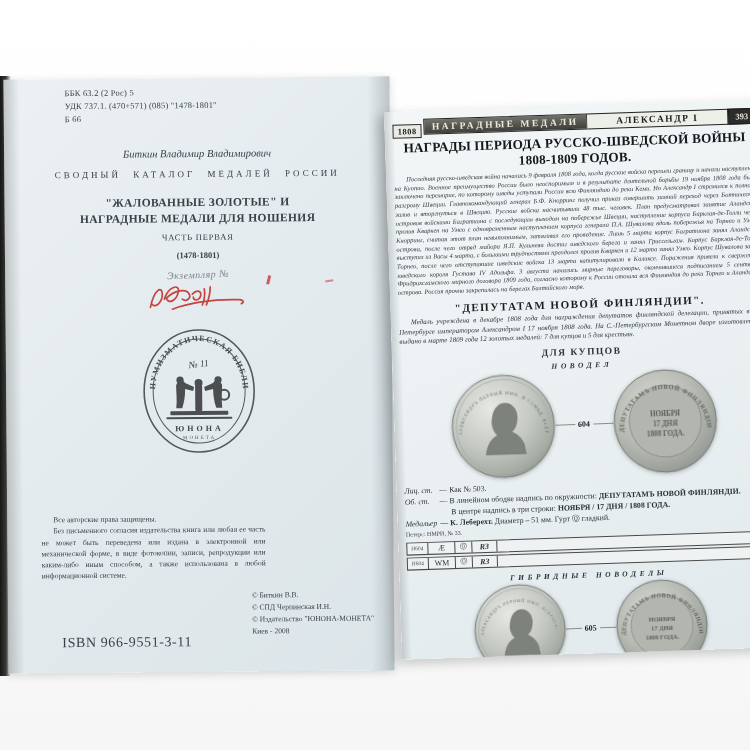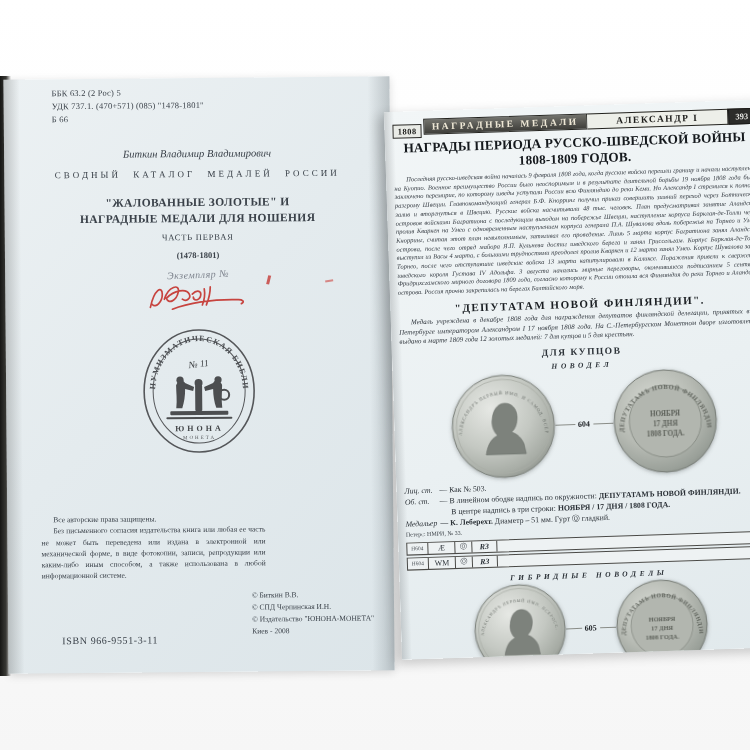--- a/index.html
+++ b/index.html
@@ -18,42 +18,42 @@
     position:absolute;left:6px;top:78px;width:386px;height:594px;
     background:linear-gradient(135deg,#ecf1f3 0%,#e4ebee 45%,#dce5e9 100%);
     transform:rotate(-0.5deg);
     box-shadow:0 2px 8px rgba(0,0,0,.14);
     color:#3a4149;
   }
   .left-page::before{content:"";position:absolute;left:0;top:0;bottom:0;width:16px;
     background:linear-gradient(to right,rgba(60,62,60,.25),rgba(60,62,60,0));}
   .left-page::after{content:"";position:absolute;right:0;top:0;bottom:0;width:22px;
     background:linear-gradient(to left,rgba(95,105,110,.30),rgba(95,105,110,0));}
-  .lp-top{position:absolute;left:48px;top:8px;font-size:8.5px;line-height:1.55;letter-spacing:.2px;}
+  .lp-top{position:absolute;left:61px;top:8px;font-size:8.5px;line-height:1.55;letter-spacing:.2px;}
   .lp-center{position:absolute;left:20px;top:70px;width:346px;text-align:center;}
   .lp-author{font-style:italic;font-size:10.5px;}
   .lp-series{margin-top:10px;font-size:9px;letter-spacing:3px;word-spacing:7px;}
   .lp-title1{margin-top:17px;font-weight:bold;font-size:11.5px;letter-spacing:.4px;}
   .lp-title2{margin-top:4px;font-weight:bold;font-size:11.5px;letter-spacing:.4px;}
   .lp-part{margin-top:8px;font-size:8.5px;letter-spacing:.8px;}
   .lp-years{margin-top:8px;font-weight:bold;font-size:8.5px;}
   .lp-copynum{margin-top:9px;font-style:italic;font-size:10px;color:#7e848e;
     transform:rotate(-2deg);letter-spacing:.5px;}
   .lp-signature{margin-top:1px;height:34px;}
   .lp-stamp{margin:10px auto 0 auto;width:118px;height:130px;}
   .red-tick{position:absolute;left:262px;top:198px;width:3px;height:9px;background:#c43a35;
     transform:rotate(14deg);opacity:.8;}
   .red-tick2{position:absolute;left:320px;top:203px;width:8px;height:2px;background:#d0524d;
     transform:rotate(-8deg);opacity:.65;}
   .lp-rights{position:absolute;left:34px;top:435px;width:224px;font-size:7.5px;
     line-height:1.5;text-align:justify;}
   .lp-rights .first{ text-indent:12px; text-align:left;}
   .lp-rights .para{ text-indent:12px;}
   .lp-copy{position:absolute;left:244px;top:512px;font-size:7.5px;line-height:1.6;}
-  .lp-isbn{position:absolute;left:54px;top:556px;font-size:10px;letter-spacing:.6px;}
+  .lp-isbn{position:absolute;left:54px;top:556px;font-size:14px;letter-spacing:.6px;}
   
   .right-page{
     position:absolute;left:393px;top:112px;width:381px;height:548px;
     background:linear-gradient(160deg,#f2f6f7 0%,#eaf0f2 55%,#e1e9ec 100%);
     transform:rotate(-1.9deg);transform-origin:0 50%;
     box-shadow:-6px 4px 12px rgba(0,0,0,.20);
     color:#2e343a;overflow:hidden;
     padding:6px 10px 0 8px;box-sizing:border-box;
   }
   .right-page::before{content:"";position:absolute;left:0;top:0;bottom:0;width:10px;

